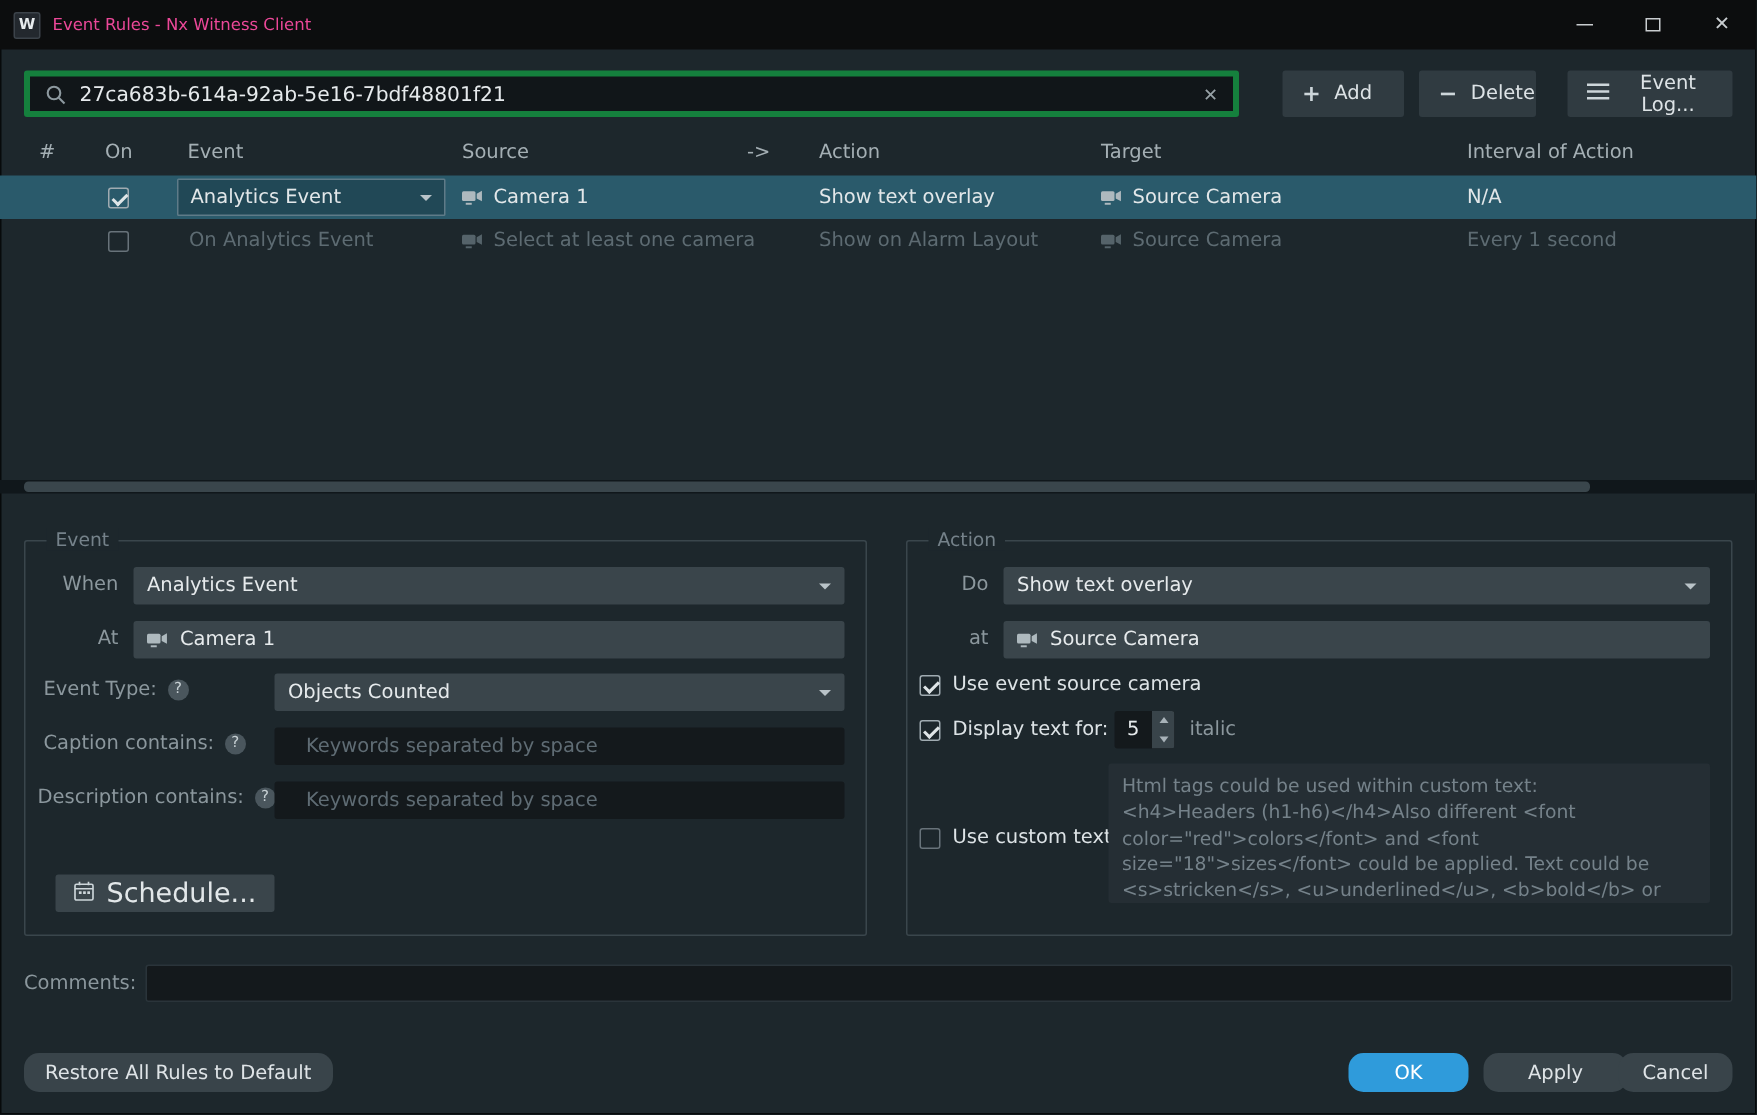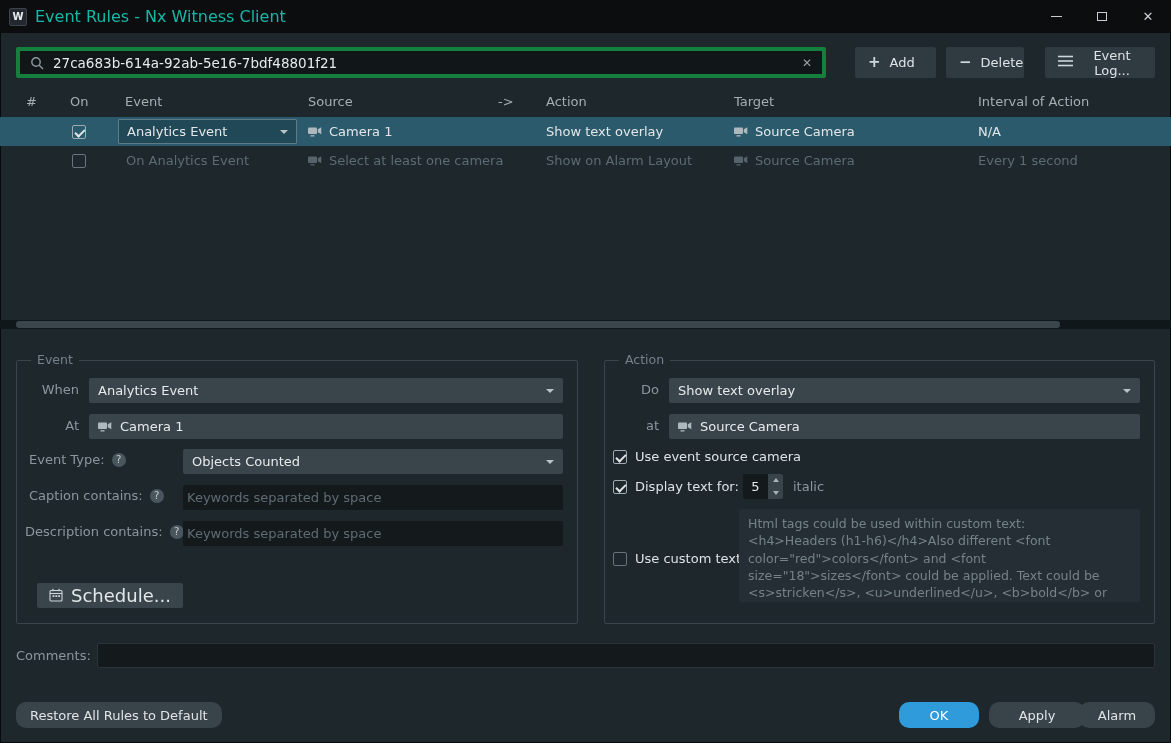--- a/index.html
+++ b/index.html
@@ -8,21 +8,21 @@
     position:relative;overflow:hidden;
     background:#1d272c;color:#e2e7e9;
     font-family:"DejaVu Sans","Liberation Sans",sans-serif;font-size:13px;
     box-shadow:inset 0 0 0 1px #070a0b;
   }
 
   
   .titlebar{position:absolute;left:0;top:0;right:0;height:33px;background:#0c0d0e;display:flex;align-items:center}
   .app-icon{width:18px;height:18px;margin:0 8px 0 9px;background:#23282e;border:1px solid #3c434a;border-radius:2px;
     color:#e8ecee;font-size:10px;font-weight:bold;display:flex;align-items:center;justify-content:center}
-  .window-title{font-size:16px;color:#14b8a6}
+  .window-title{font-size:11px;color:#ec4899}
   .win-controls{margin-left:auto;display:flex;height:100%}
   .win-btn{width:46px;height:100%;display:flex;align-items:center;justify-content:center;color:#c9cdd0;cursor:pointer}
   .min-glyph{width:11px;height:1px;background:#c9cdd0}
   .max-glyph{width:10px;height:9px;border:1px solid #c9cdd0}
   .close-glyph{font-size:13px;line-height:1}
 
   
   .search-box{position:absolute;left:16px;top:47px;width:810px;height:31px;background:#111619;border:4px solid #15803d;
     border-radius:2px;display:flex;align-items:center;padding:0 10px;gap:9px}
   .search-box input{flex:1;border:0;background:transparent;outline:0;color:#e6eaec;font-size:13.5px;font-family:inherit}
@@ -69,21 +69,21 @@
   .lbl-caption{left:12px;top:127px}
   .lbl-desc{left:8px;top:163px}
   .lbl-do{left:0;top:21px;width:54px;text-align:right}
   .lbl-at2{left:0;top:57px;width:54px;text-align:right}
 
   .ctrl{position:absolute;height:25px;border-radius:2px;display:flex;align-items:center;padding:0 9px;gap:8px}
   .dd{background:#3a454b;color:#e6eaec;cursor:pointer}
   .dd .caret{margin-left:auto}
   .field-cam{background:#3a454b;color:#e6eaec;cursor:pointer}
   .tinput{position:absolute;height:25px;background:#14191c;border:0;border-radius:2px;color:#e6eaec;
-    padding:0 4px;font-family:inherit;font-size:13px;outline:0}
+    padding:0 21px;font-family:inherit;font-size:13px;outline:0}
   .tinput::placeholder{color:#5f6c74}
 
   .ev-when{left:72px;top:17px;width:474px}
   .ev-at{left:72px;top:53px;width:474px}
   .ev-type{left:166px;top:88px;width:380px}
   .ev-caption{left:166px;top:124px;width:380px}
   .ev-desc{left:166px;top:160px;width:380px}
   .btn-schedule{position:absolute;left:20px;top:222px;height:25px;background:#3a454b;border:0;border-radius:2px;
     color:#e2e7e9;font-family:inherit;font-size:18px;display:flex;align-items:center;gap:8px;padding:0 12px;cursor:pointer}
 
@@ -367,13 +367,13 @@
   <div class="custom-text">Html tags could be used within custom text:
 &lt;h4&gt;Headers (h1-h6)&lt;/h4&gt;Also different &lt;font color="red"&gt;colors&lt;/font&gt; and &lt;font size="18"&gt;sizes&lt;/font&gt; could be applied. Text could be &lt;s&gt;stricken&lt;/s&gt;, &lt;u&gt;underlined&lt;/u&gt;, &lt;b&gt;bold&lt;/b&gt; or &lt;i&gt;italic&lt;/i&gt;</div>
 </div>
 
 <span class="comments-label">Comments:</span>
 <input class="comments-input" style="">
 
 <button class="footer-btn btn-restore">Restore All Rules to Default</button>
 <button class="footer-btn btn-ok">OK</button>
 <button class="footer-btn btn-apply">Apply</button>
-<button class="footer-btn btn-cancel">Alarm</button>
+<button class="footer-btn btn-cancel">Cancel</button>
 
 </body></html>

